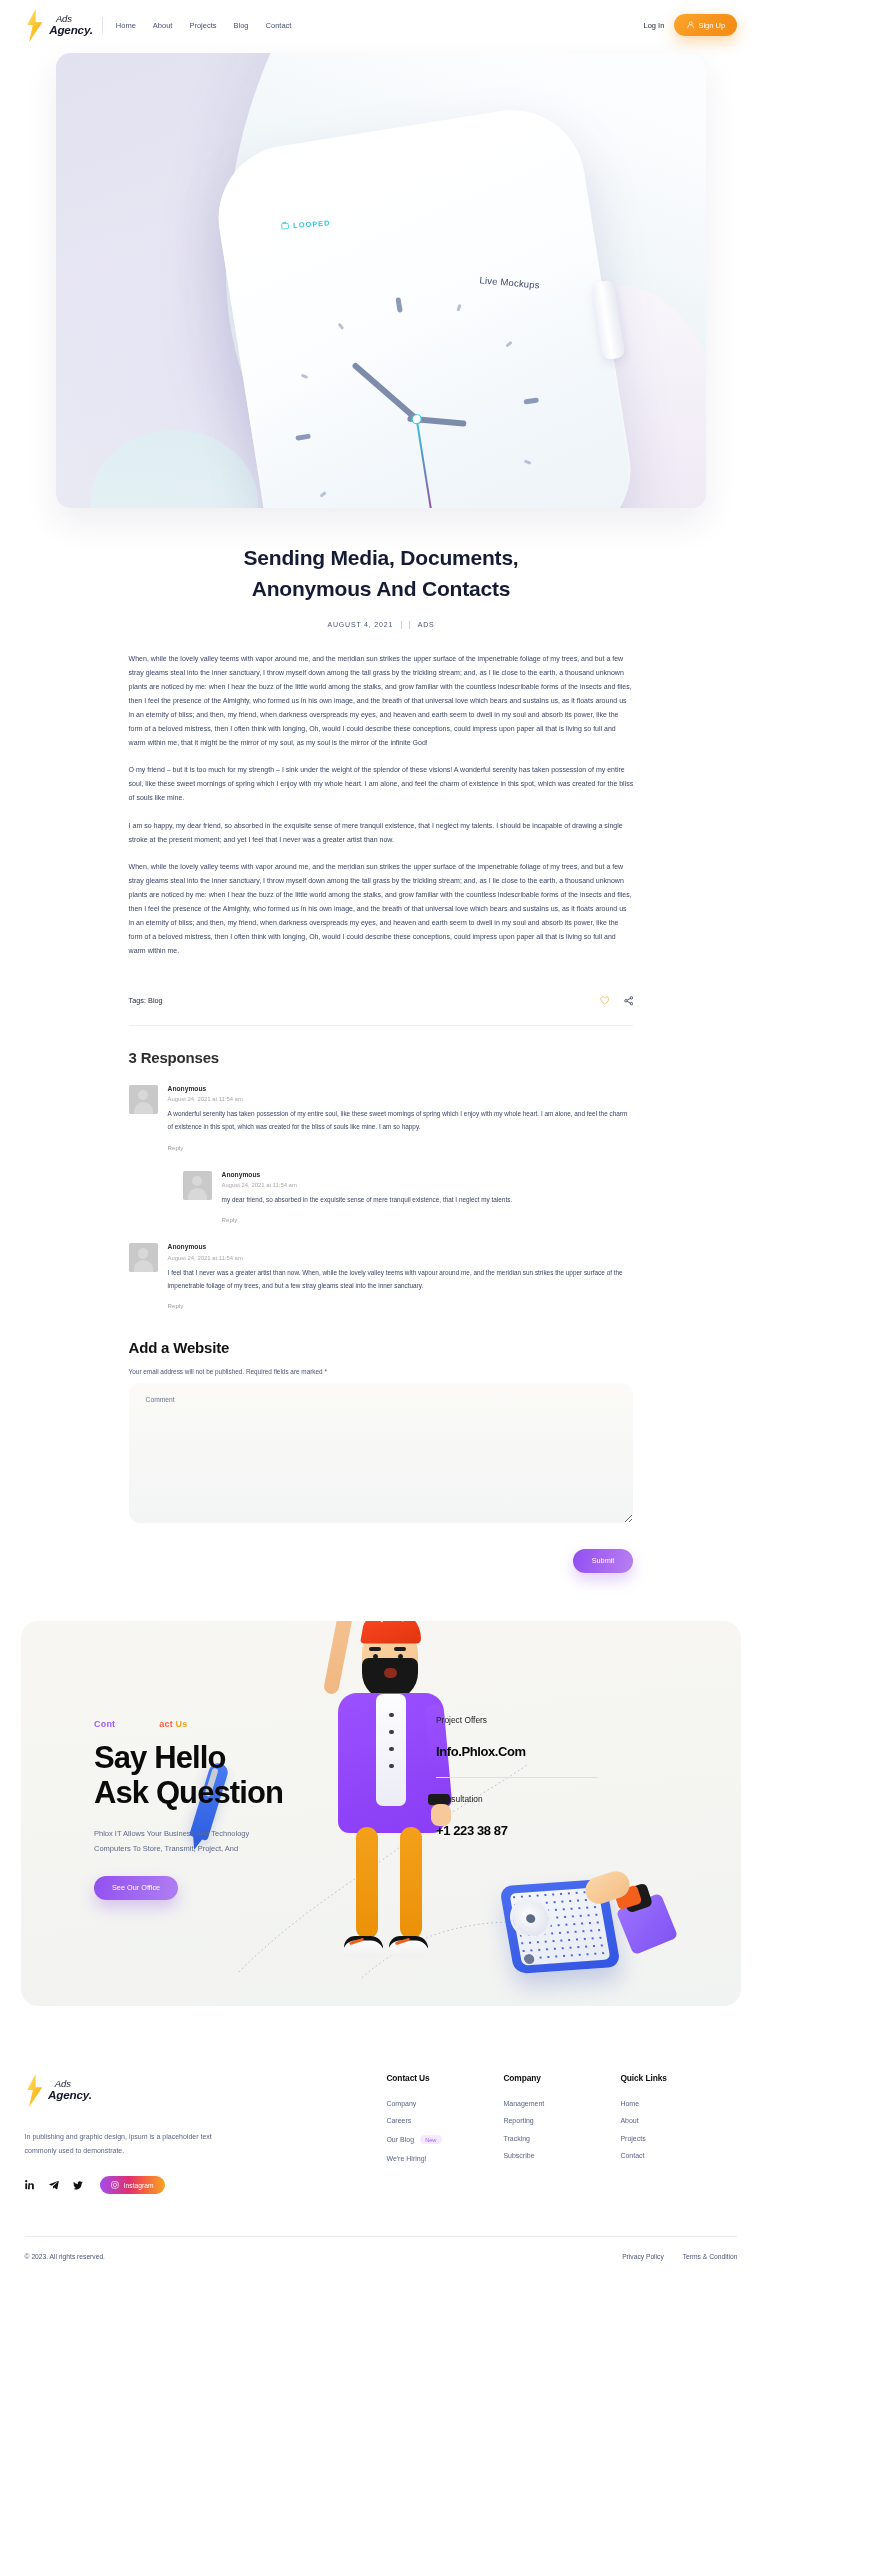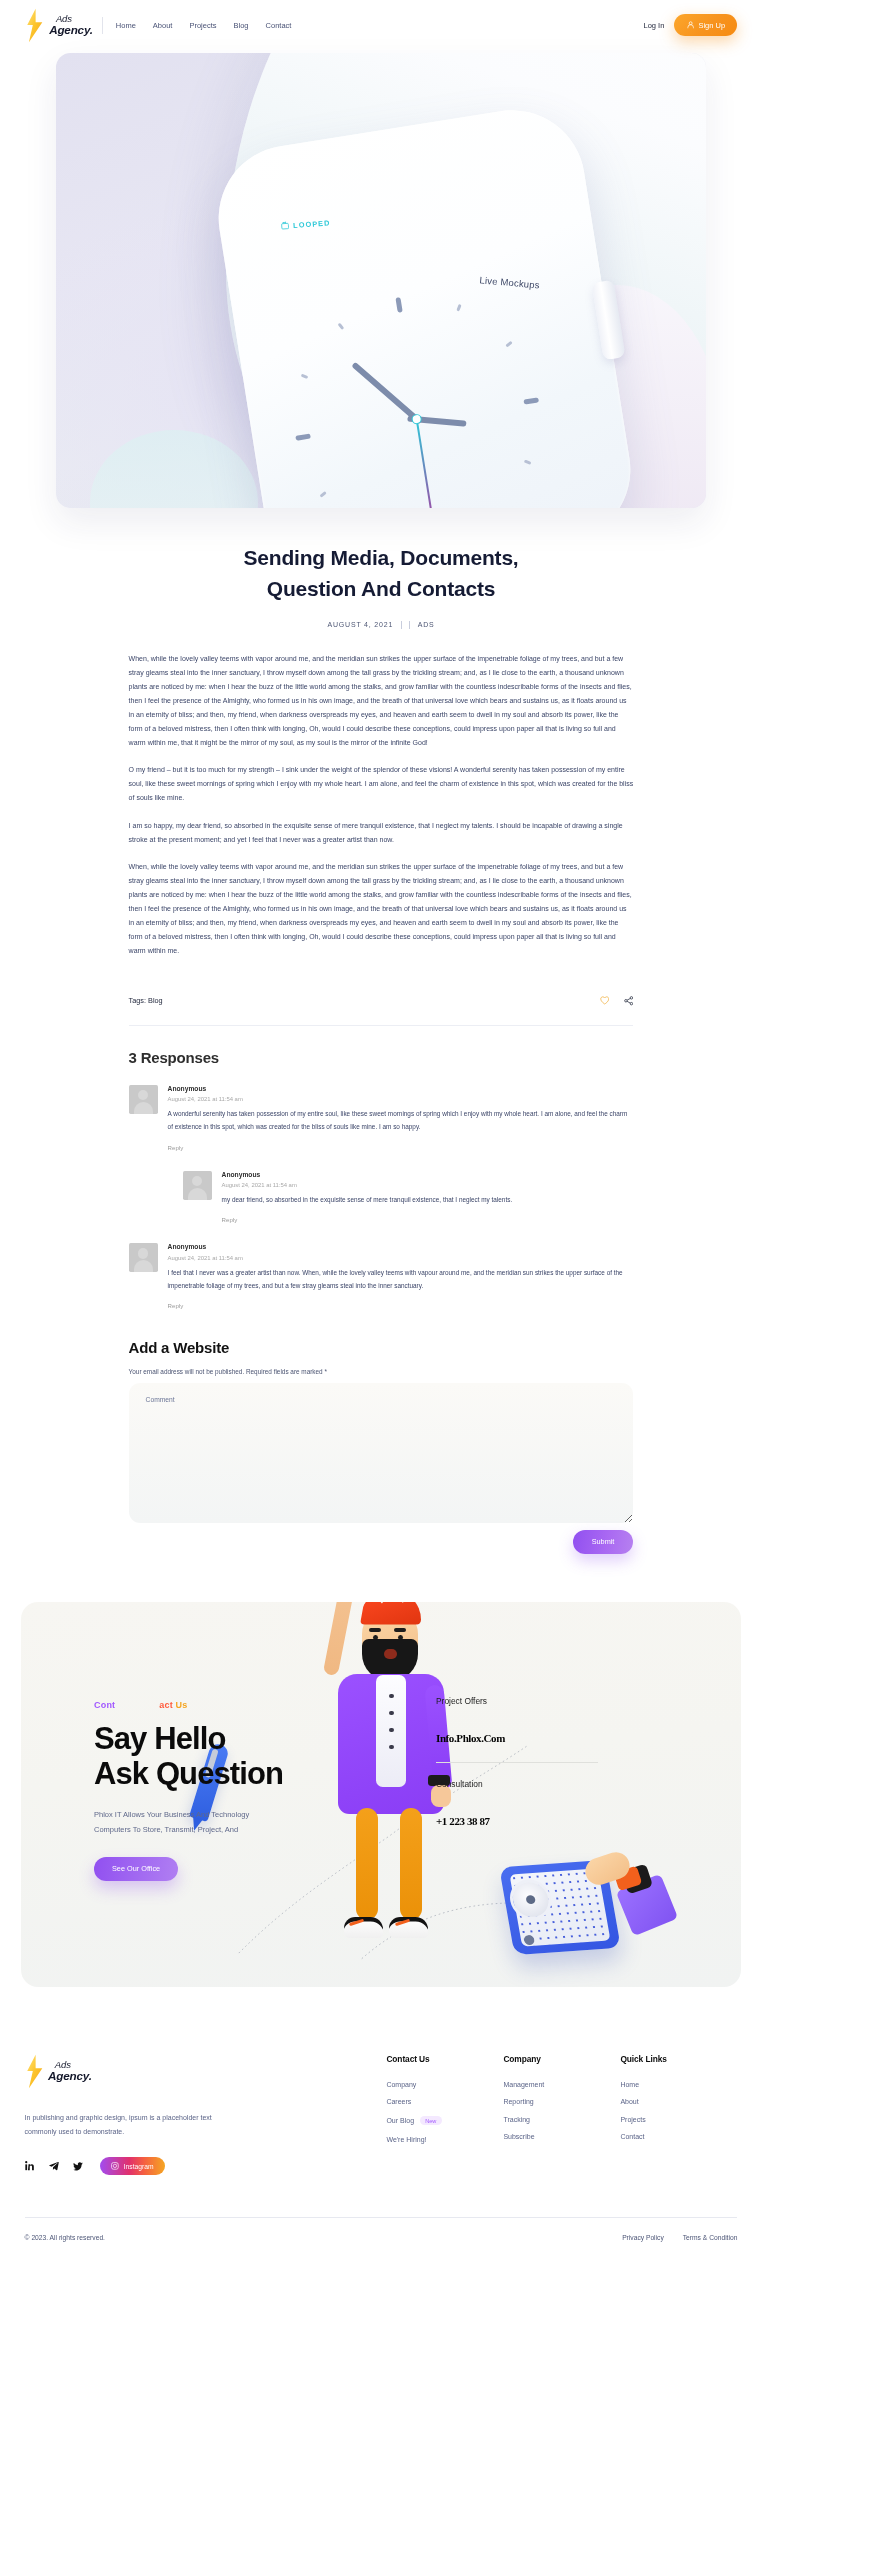--- a/index.html
+++ b/index.html
@@ -126,21 +126,21 @@
   }
   .field::placeholder { color:#6b7596; }
   .field-row { margin-top:7.8px; }
   .textarea {
     background:linear-gradient(180deg,#fbfaf7 0%,#f3f5f5 100%);
     border:none; border-radius:11.2px; width:100%; height:140px;
     padding:13.4px 17px; font-size:6.7px; color:#6b7596; resize:vertical;
     font-family:"Liberation Sans", sans-serif; outline:none; margin-top:7.8px;
   }
   .textarea::placeholder { color:#6b7596; }
-  .submit-row { display:flex; justify-content:flex-end; margin-top:5px; }
+  .submit-row { display:flex; justify-content:flex-end; margin-top:24px; }
   .submit {
     background:linear-gradient(100deg,#9150f0 0%,#a968f2 55%,#b681f0 100%);
     border:none; color:#fff; font-size:7.3px; border-radius:12.3px; padding:7.3px 19px;
     cursor:pointer; box-shadow:0 6.7px 14.5px rgba(145,80,240,.28);
     font-family:"Liberation Sans", sans-serif;
   }
 
   
   .cta-outer { padding:48px 21px 0; position:relative; }
   .cta {
@@ -152,21 +152,21 @@
   .cta-kicker .k1 { color:#a259ff; } .cta-kicker .k2 { color:#ff5a3c;margin-left:44px; } .cta-kicker .k3 { color:#f5a623; }
   .cta h2 { font-size:31px; line-height:1.12; font-weight:800; color:#0b0b0b; margin-top:12.3px;
     letter-spacing:-0.9px; }
   .cta-sub { font-size:7.5px; line-height:1.95; color:#5f688a; margin-top:17px; }
   .cta-btn { margin-top:19px; display:inline-block; border:none; cursor:pointer;
     background:linear-gradient(100deg,#9150f0,#b07ff2); color:#fff; font-size:7.3px;
     border-radius:13.4px; padding:7.8px 18px; box-shadow:0 7.8px 15.6px rgba(145,80,240,.30);
     font-family:"Liberation Sans", sans-serif; }
   .cta-right { position:absolute; right:93px; top:94px; z-index:6; width:212px; }
   .cta-label { font-size:8.4px; color:#1d1d1d; }
-  .cta-value { font-size:11px; font-weight:800; color:#050505; margin-top:26px; letter-spacing:-0.4px;font-family:Liberation Serif, serif; }
+  .cta-value { font-size:13px; font-weight:800; color:#050505; margin-top:19px; letter-spacing:-0.4px; }
   .cta-line { height:0.6px; background:#dfe0dc; margin:18px 0 17px; width:162px; }
 
   
   .char { position:absolute; left:290px; bottom:27px; width:168px; height:369px; z-index:5; }
   .c-arm-up { position:absolute; left:24.6px; top:-55px; width:14.5px; height:140px;
     background:linear-gradient(180deg,#f6c89a,#f0b882); border-radius:7.8px; transform:rotate(11deg); }
   .c-head { position:absolute; left:51px; top:17px; width:56px; height:65px;
     background:linear-gradient(160deg,#fbd6a8,#f3bf88); border-radius:26px 26px 23.5px 23.5px; }
   .c-hair { position:absolute; left:49px; top:-1.1px; width:61px; height:35px;
     background:linear-gradient(160deg,#ff4a22,#e03510); border-radius:31px 31px 5.6px 5.6px;
@@ -335,21 +335,21 @@
           <div class="hand-s"></div>
           <div class="pin"></div>
         </div>
       </div>
     </div>
   </div>
 
   <div class="article">
     <h1 class="post-title">
       <span>Sending Media, Documents,</span><br>
-      <span>Question And Contacts</span>
+      <span>Anonymous And Contacts</span>
     </h1>
     <div class="post-meta">
       <span>AUGUST 4, 2021</span>
       <i class="meta-sep"></i>
       <i class="meta-sep"></i>
       <span>ADS</span>
     </div>
     <div class="body-copy">
       <p>When, while the lovely valley teems with vapor around me, and the meridian sun strikes the upper surface of the impenetrable foliage of my trees, and but a few stray gleams steal into the inner sanctuary, I throw myself down among the tall grass by the trickling stream; and, as I lie close to the earth, a thousand unknown plants are noticed by me: when I hear the buzz of the little world among the stalks, and grow familiar with the countless indescribable forms of the insects and flies, then I feel the presence of the Almighty, who formed us in his own image, and the breath of that universal love which bears and sustains us, as it floats around us in an eternity of bliss; and then, my friend, when darkness overspreads my eyes, and heaven and earth seem to dwell in my soul and absorb its power, like the form of a beloved mistress, then I often think with longing, Oh, would I could describe these conceptions, could impress upon paper all that is living so full and warm within me, that it might be the mirror of my soul, as my soul is the mirror of the infinite God!</p>
       <p>O my friend – but it is too much for my strength – I sink under the weight of the splendor of these visions! A wonderful serenity has taken possession of my entire soul, like these sweet mornings of spring which I enjoy with my whole heart. I am alone, and feel the charm of existence in this spot, which was created for the bliss of souls like mine.</p>

